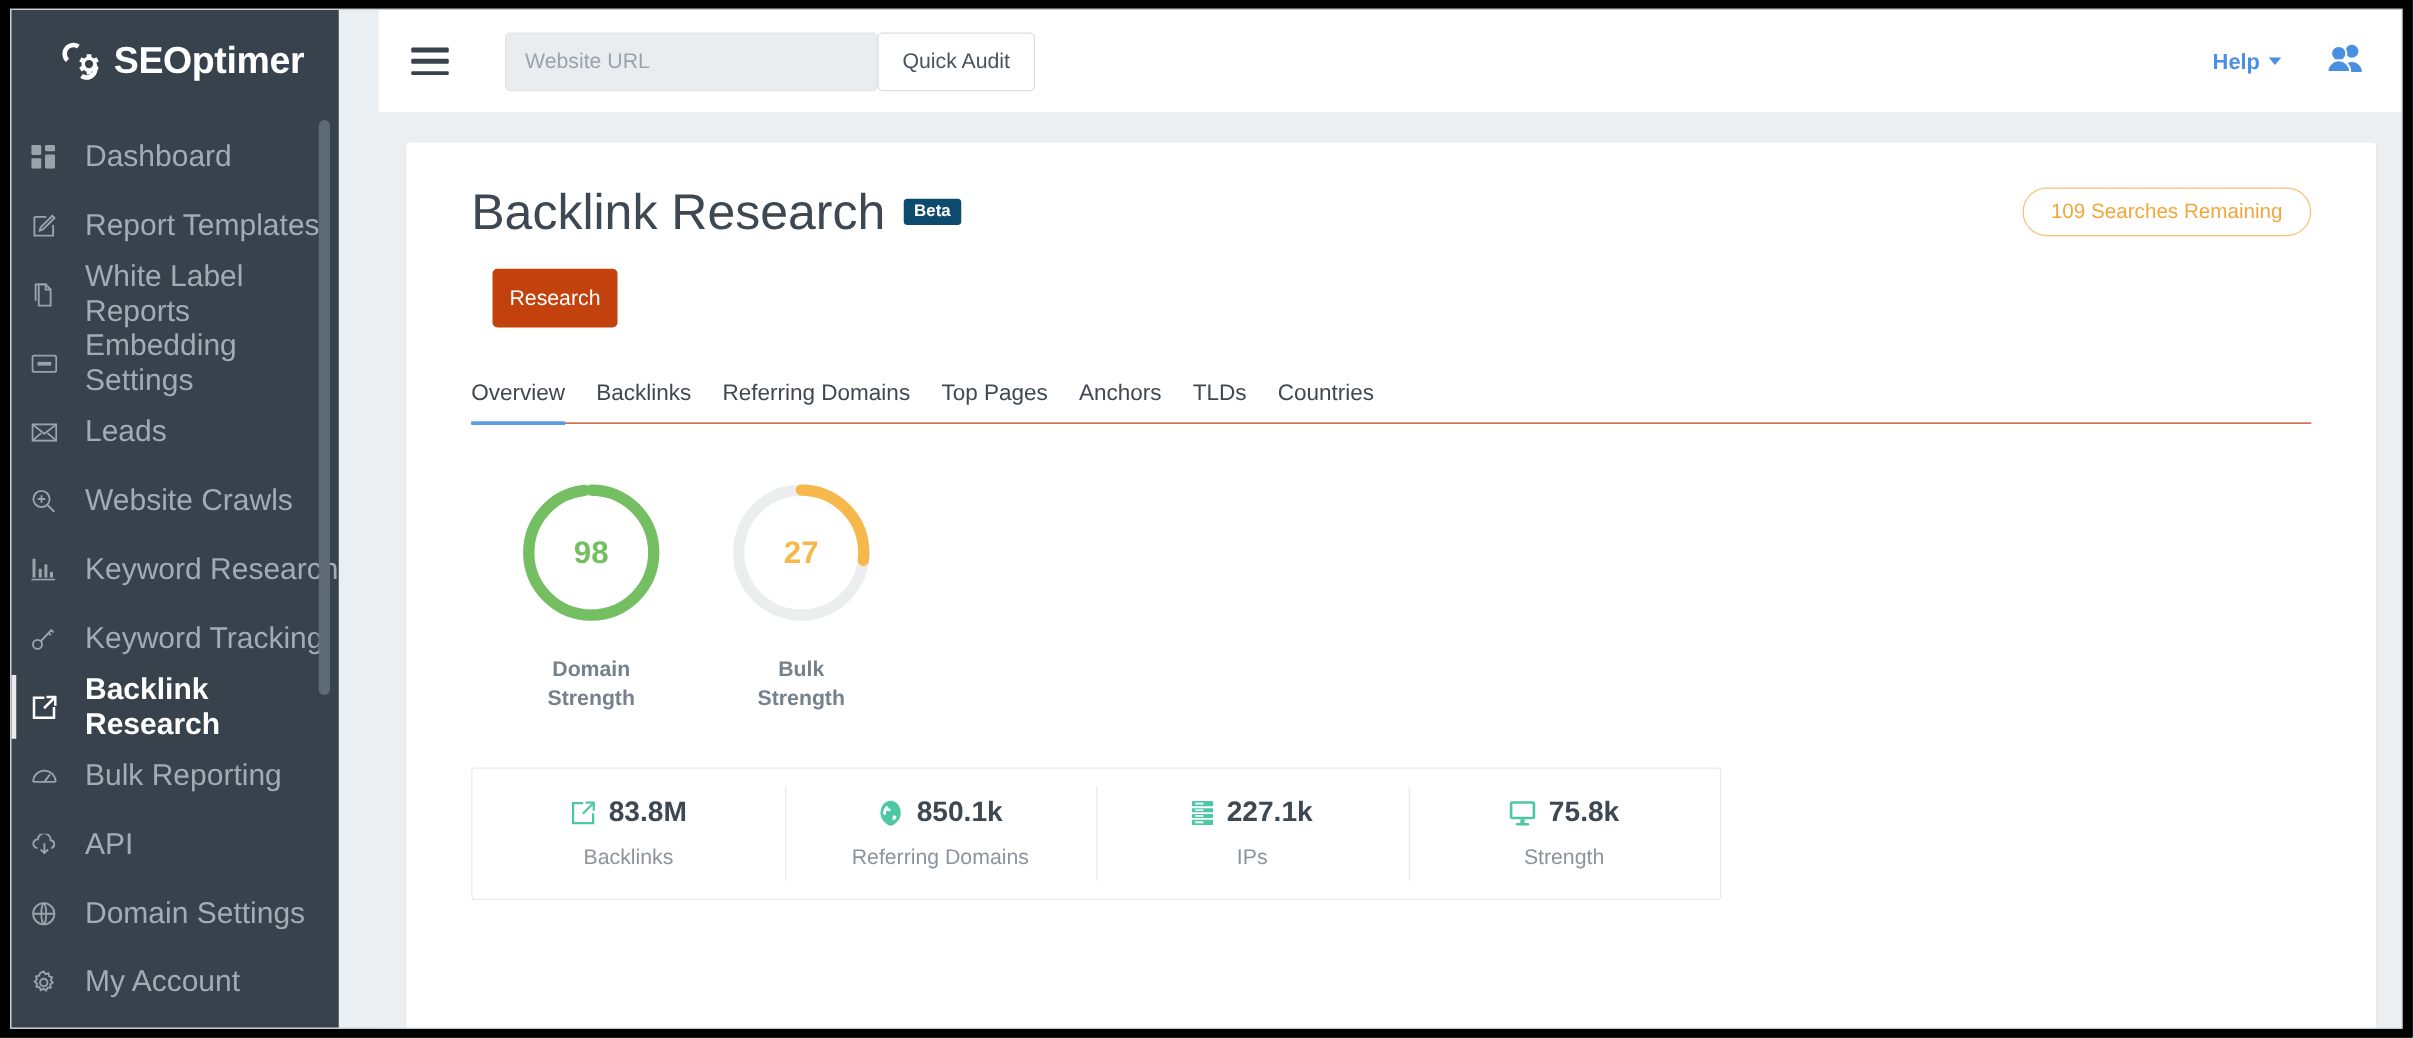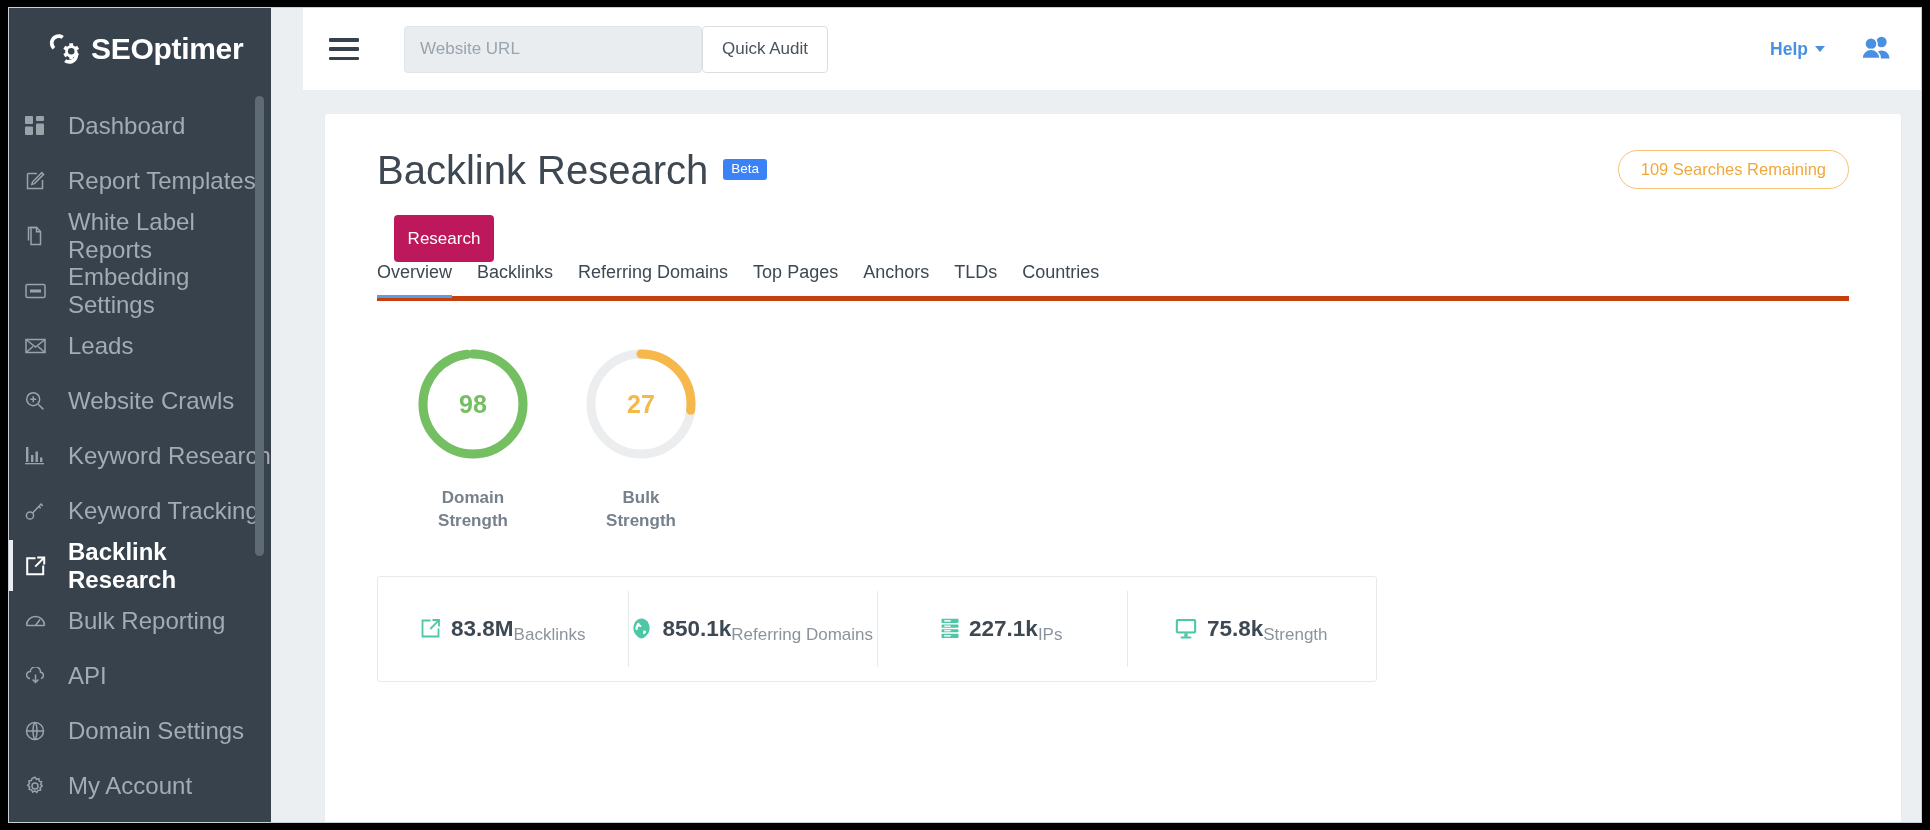--- a/index.html
+++ b/index.html
@@ -168,24 +168,24 @@
 
   .title-row { display: flex; align-items: flex-start; }
   .page-title {
     font-size: 40px;
     font-weight: normal;
     color: #3d4852;
     line-height: 1;
   }
   .beta-badge {
     margin-left: 15px; margin-top: 9px;
-    background: #3b82f6;
+    background: #0c4a6e;
     color: #ffffff;
     font-size: 13.5px;
-    font-weight: normal;
+    font-weight: bold;
     border-radius: 3px;
     padding: 3px 8px 4px 8px;
     line-height: 1;
   }
   .searches-pill {
     margin-left: auto;
     border: 1px solid #f7c276;
     color: #f0a83c;
     font-size: 16.5px;
     border-radius: 22px;
@@ -209,32 +209,33 @@
     border-radius: 4px;
     padding: 0 15px;
     font-size: 17px;
     color: #4a545e;
     outline: none;
     font-family: "Liberation Sans", sans-serif;
   }
   .research-btn {
     margin-left: 17px;
     width: 100px; height: 47px;
-    background: #be185d;
+    background: #c2410c;
     border: none;
     border-radius: 4px;
     color: #ffffff;
     font-size: 17px;
     cursor: pointer;
     font-family: "Liberation Sans", sans-serif;
   }
 
   .tabs {
+    margin-top: 42px;
     display: flex; align-items: flex-end;
-    border-bottom: 5px solid #c2410c;
+    border-bottom: 1px solid #c2410c;
   }
   .tab {
     font-size: 18px;
     color: #3d4852;
     padding: 0 0 13px 0;
     margin-right: 25px;
     cursor: pointer;
     position: relative;
     white-space: nowrap;
   }
@@ -279,21 +280,21 @@
   .stats-box {
     margin: 43px 0 0 0;
     width: 1000px;
     border: 1px solid #e7eaed;
     border-radius: 3px;
     display: flex;
     height: 106px;
   }
   .stat {
     flex: 1 1 0;
-    display: flex; flex-direction: row;
+    display: flex; flex-direction: column;
     align-items: center; justify-content: center;
     position: relative;
   }
   .stat + .stat::before {
     content: "";
     position: absolute;
     left: 0; top: 14px; bottom: 14px;
     width: 1px; background: #e7eaed;
   }
   .stat-top { display: flex; align-items: center; }

